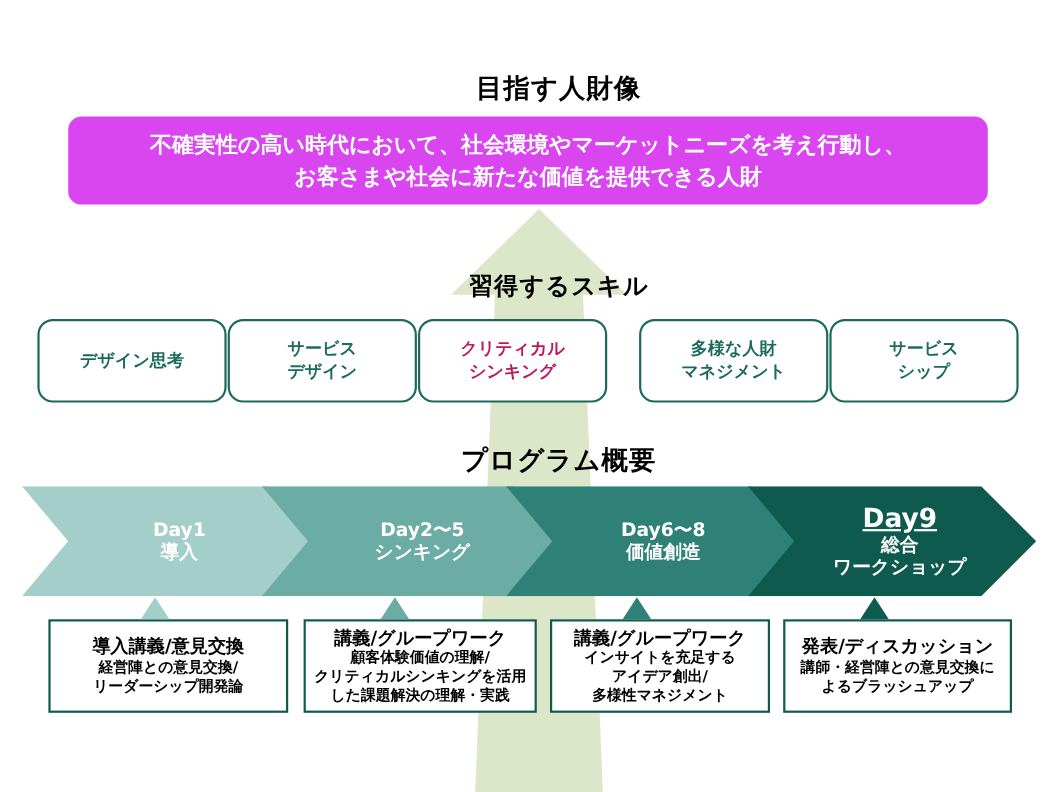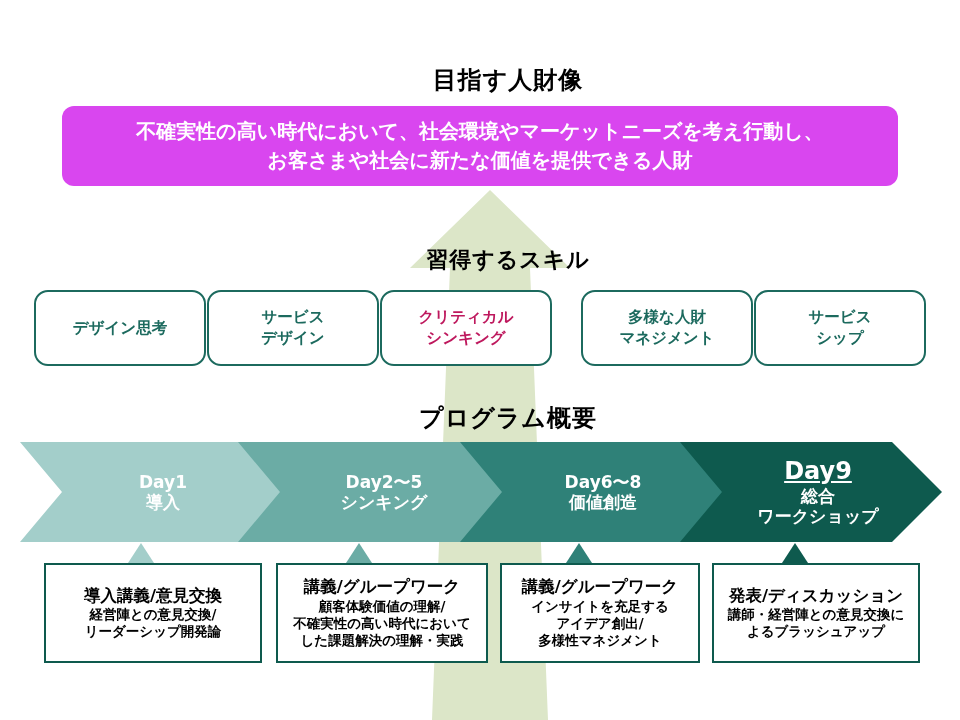--- a/index.html
+++ b/index.html
@@ -120,21 +120,21 @@
 
   
   .details {
     position: absolute;
     left: 44px; top: 563px;
     width: 876px; height: 104px;
     z-index: 3;
   }
   .detail-box {
     position: absolute;
-    top: 0; height: 100px;
+    top: 0; height: 85px;
     border: 2.4px solid #0E5A4E;
     background: #ffffff;
     display: flex; flex-direction: column;
     align-items: center; justify-content: center;
     text-align: center;
     padding: 2px 4px;
   }
   .detail-box .head {
     color: #000000;
     font-size: 16.5px;
@@ -276,21 +276,21 @@
       <div class="body">
         <span class="ln">経営陣との意見交換/</span>
         <span class="ln">リーダーシップ開発論</span>
       </div>
     </div>
 
     <div class="detail-box" id="det-1">
       <div class="head">講義/グループワーク</div>
       <div class="body">
         <span class="ln">顧客体験価値の理解/</span>
-        <span class="ln">不確実性の高い時代において</span>
+        <span class="ln">クリティカルシンキングを活用</span>
         <span class="ln">した課題解決の理解・実践</span>
       </div>
     </div>
 
     <div class="detail-box" id="det-2">
       <div class="head">講義/グループワーク</div>
       <div class="body">
         <span class="ln">インサイトを充足する</span>
         <span class="ln">アイデア創出/</span>
         <span class="ln">多様性マネジメント</span>

